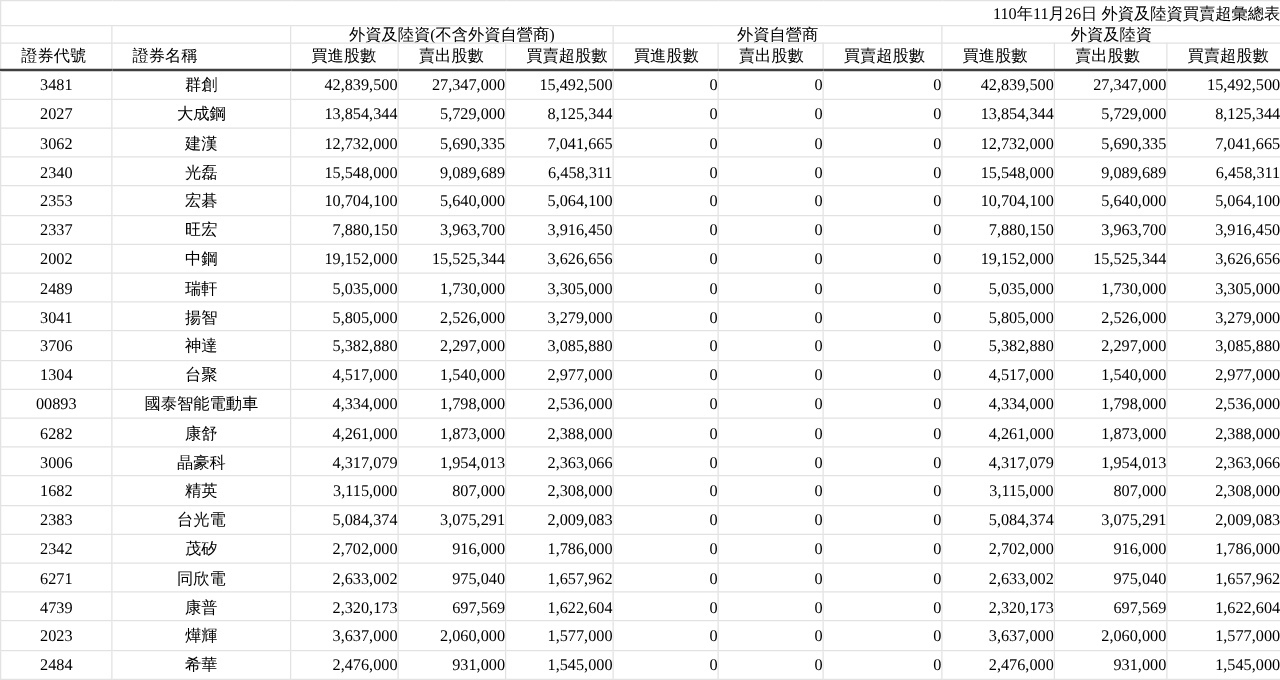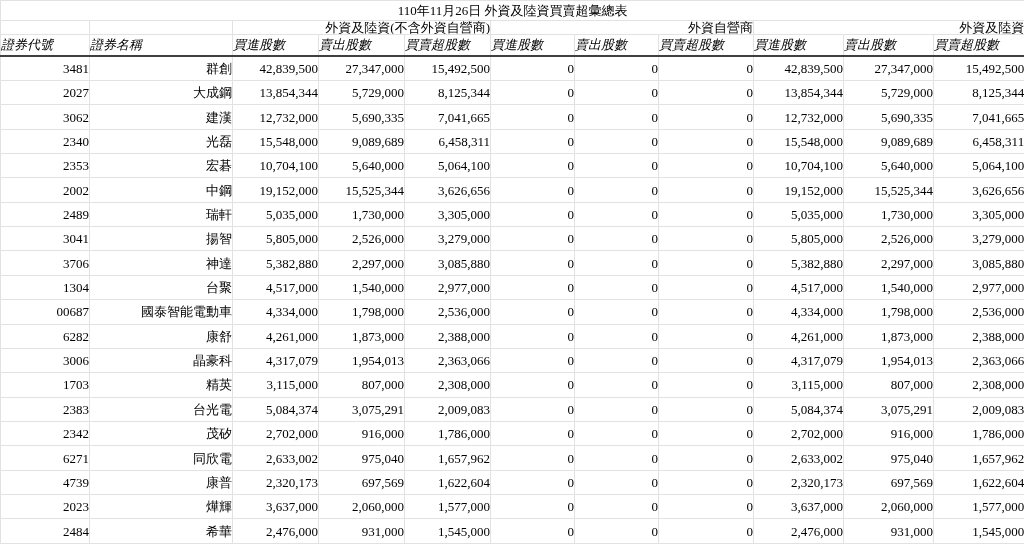--- a/index.html
+++ b/index.html
@@ -24,40 +24,39 @@
     border: 1px solid #e2e2e2;
     font-weight: normal;
     font-size: 13px;
     padding: 0;
     white-space: nowrap;
     overflow: hidden;
     vertical-align: middle;
   }
   tr.title-row { height: 20px; }
   td.title-cell {
-    text-align: center;
+    text-align: right;
     line-height: 18px;
   }
   tr.group-row { height: 13px; }
   td.group-cell {
-    text-align: right;
+    text-align: center;
     line-height: 13px;
   }
   tr.colhead-row { height: 21px; }
   tr.colhead-row th {
     text-align: left;
-    padding-left: 0;
+    padding-left: 16px;
     border-bottom: 2px solid #3f3f3f;
     line-height: 19px;
-    font-style: italic;
   }
   tbody tr { height: 19.6px; }
   tbody td { line-height: 19px; }
   td.txt {
-    text-align: right;
+    text-align: center;
     padding-left: 3px;
   }
   td.num {
     text-align: right;
     padding-right: 6px;
   }
 </style>
 </head>
 <body>
 
@@ -160,20 +159,33 @@
         <td class="num">5,640,000</td>
         <td class="num">5,064,100</td>
         <td class="num">0</td>
         <td class="num">0</td>
         <td class="num">0</td>
         <td class="num">10,704,100</td>
         <td class="num">5,640,000</td>
         <td class="num">5,064,100</td>
       </tr>
       <tr>
+        <td class="txt">2337</td>
+        <td class="txt">旺宏</td>
+        <td class="num">7,880,150</td>
+        <td class="num">3,963,700</td>
+        <td class="num">3,916,450</td>
+        <td class="num">0</td>
+        <td class="num">0</td>
+        <td class="num">0</td>
+        <td class="num">7,880,150</td>
+        <td class="num">3,963,700</td>
+        <td class="num">3,916,450</td>
+      </tr>
+      <tr>
         <td class="txt">2002</td>
         <td class="txt">中鋼</td>
         <td class="num">19,152,000</td>
         <td class="num">15,525,344</td>
         <td class="num">3,626,656</td>
         <td class="num">0</td>
         <td class="num">0</td>
         <td class="num">0</td>
         <td class="num">19,152,000</td>
         <td class="num">15,525,344</td>
@@ -225,21 +237,21 @@
         <td class="num">1,540,000</td>
         <td class="num">2,977,000</td>
         <td class="num">0</td>
         <td class="num">0</td>
         <td class="num">0</td>
         <td class="num">4,517,000</td>
         <td class="num">1,540,000</td>
         <td class="num">2,977,000</td>
       </tr>
       <tr>
-        <td class="txt">00687</td>
+        <td class="txt">00893</td>
         <td class="txt">國泰智能電動車</td>
         <td class="num">4,334,000</td>
         <td class="num">1,798,000</td>
         <td class="num">2,536,000</td>
         <td class="num">0</td>
         <td class="num">0</td>
         <td class="num">0</td>
         <td class="num">4,334,000</td>
         <td class="num">1,798,000</td>
         <td class="num">2,536,000</td>
@@ -264,21 +276,21 @@
         <td class="num">1,954,013</td>
         <td class="num">2,363,066</td>
         <td class="num">0</td>
         <td class="num">0</td>
         <td class="num">0</td>
         <td class="num">4,317,079</td>
         <td class="num">1,954,013</td>
         <td class="num">2,363,066</td>
       </tr>
       <tr>
-        <td class="txt">1703</td>
+        <td class="txt">1682</td>
         <td class="txt">精英</td>
         <td class="num">3,115,000</td>
         <td class="num">807,000</td>
         <td class="num">2,308,000</td>
         <td class="num">0</td>
         <td class="num">0</td>
         <td class="num">0</td>
         <td class="num">3,115,000</td>
         <td class="num">807,000</td>
         <td class="num">2,308,000</td>

